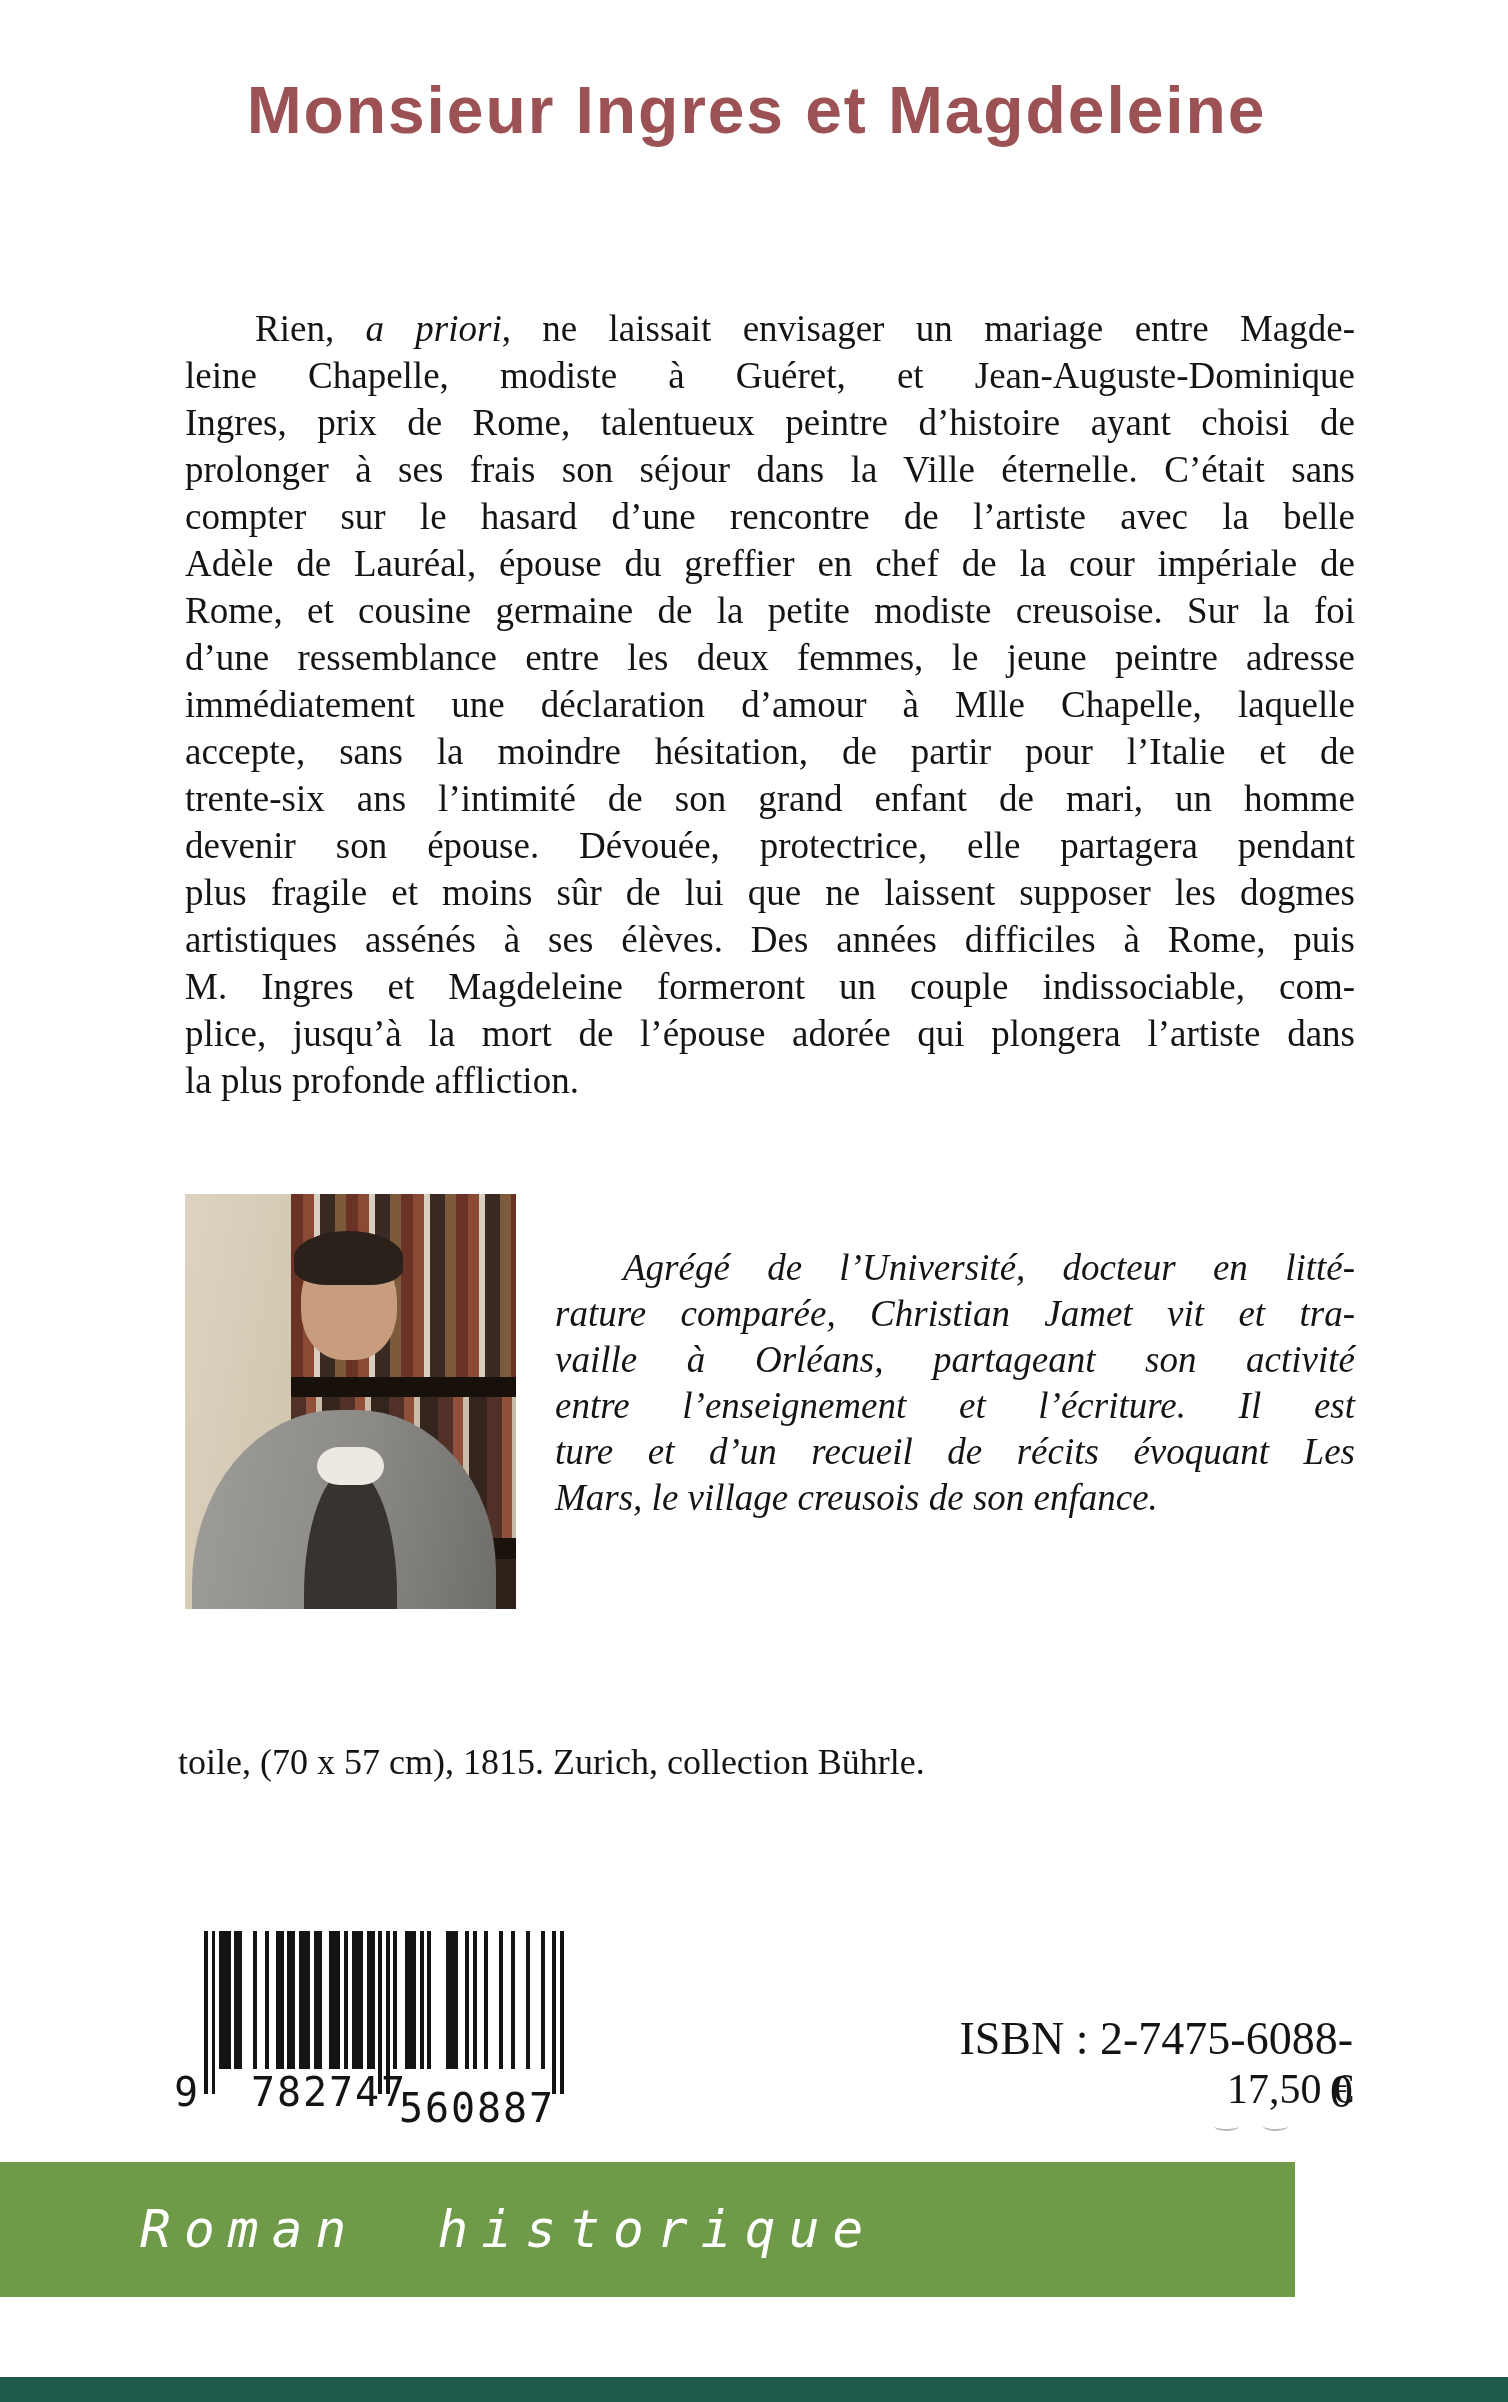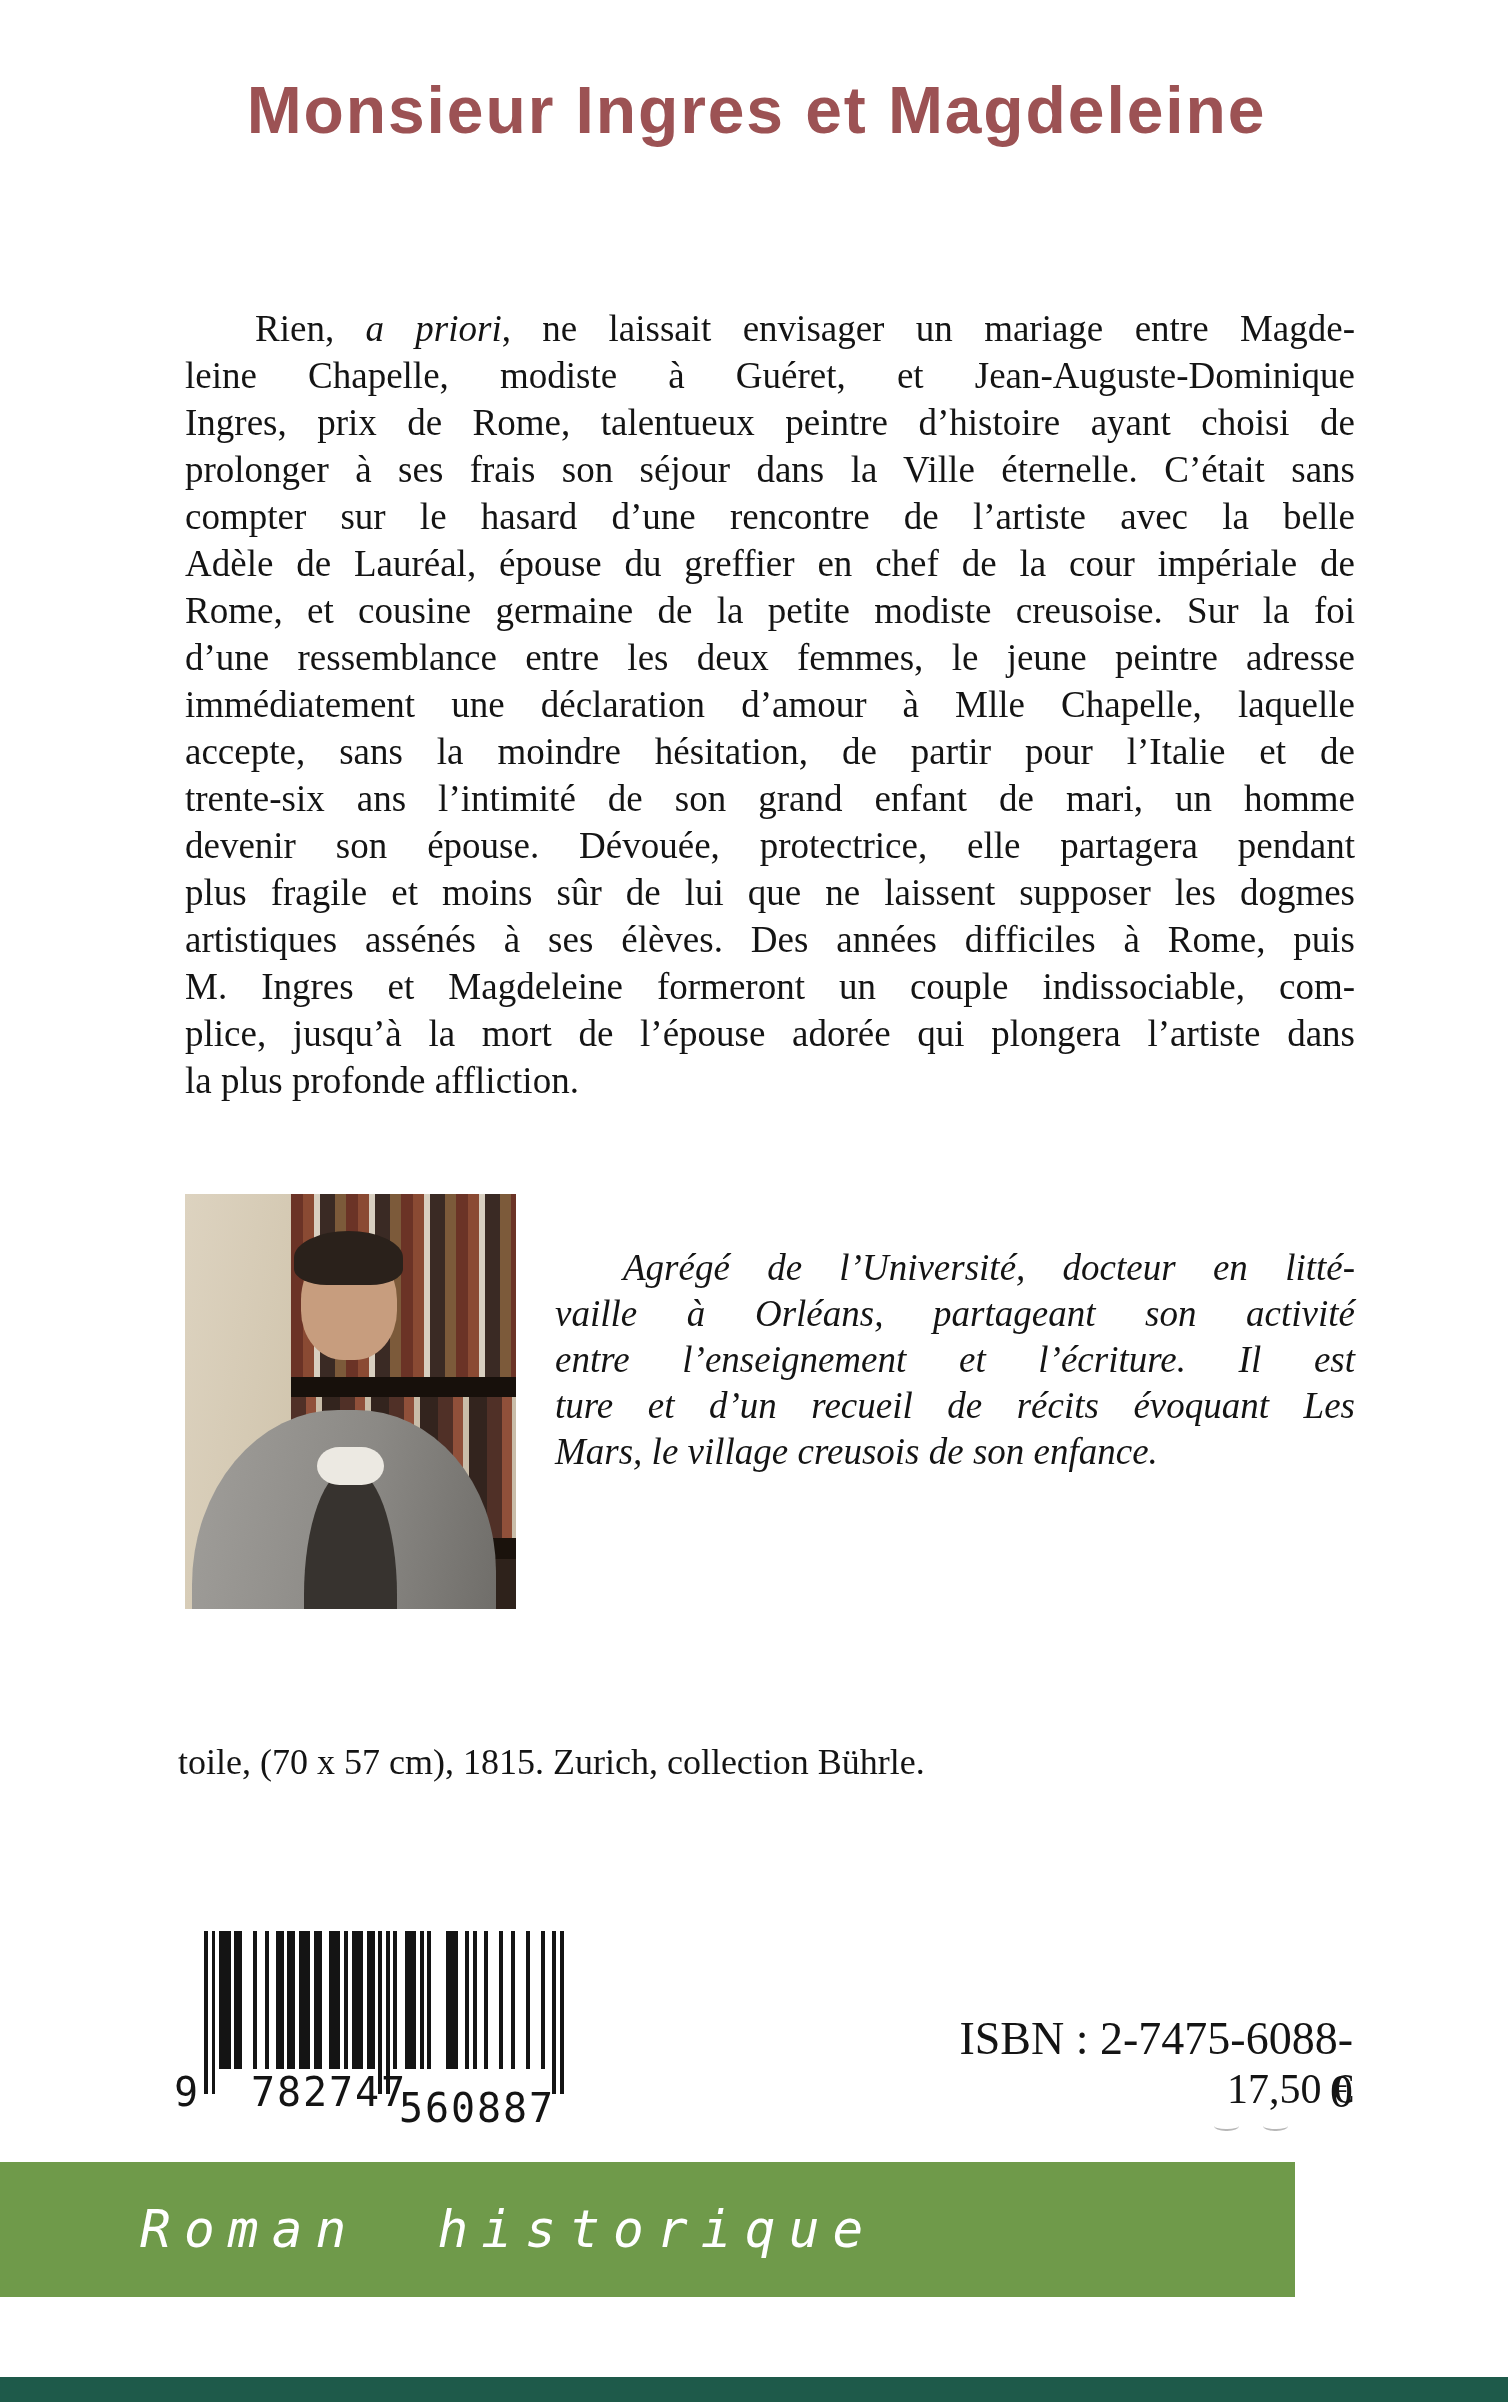--- a/index.html
+++ b/index.html
@@ -116,20 +116,21 @@
     </div>
     <div class="torso"></div>
     <div class="sweater"></div>
     <div class="turtleneck"></div>
     <div class="head"></div>
     <div class="hair"></div>
   </div>
 
   <div class="bio">
       <div class="jline"><span>Agrégé de l’Université, docteur en litté-</span></div>
+      <div class="jline"><span>rature comparée, Christian Jamet vit et tra-</span></div>
       <div class="jline"><span>vaille à Orléans, partageant son activité</span></div>
       <div class="jline"><span>entre l’enseignement et l’écriture. Il est</span></div>
       <div class="jline"><span>ture et d’un recueil de récits évoquant Les</span></div>
       <div class="jline"><span>Mars, le village creusois de son enfance.</span></div>
     </div>
 
   <div class="caption">
       <div class="jline"><span>toile, (70 x 57 cm), 1815. Zurich, collection Bührle.</span></div>
     </div>
 

